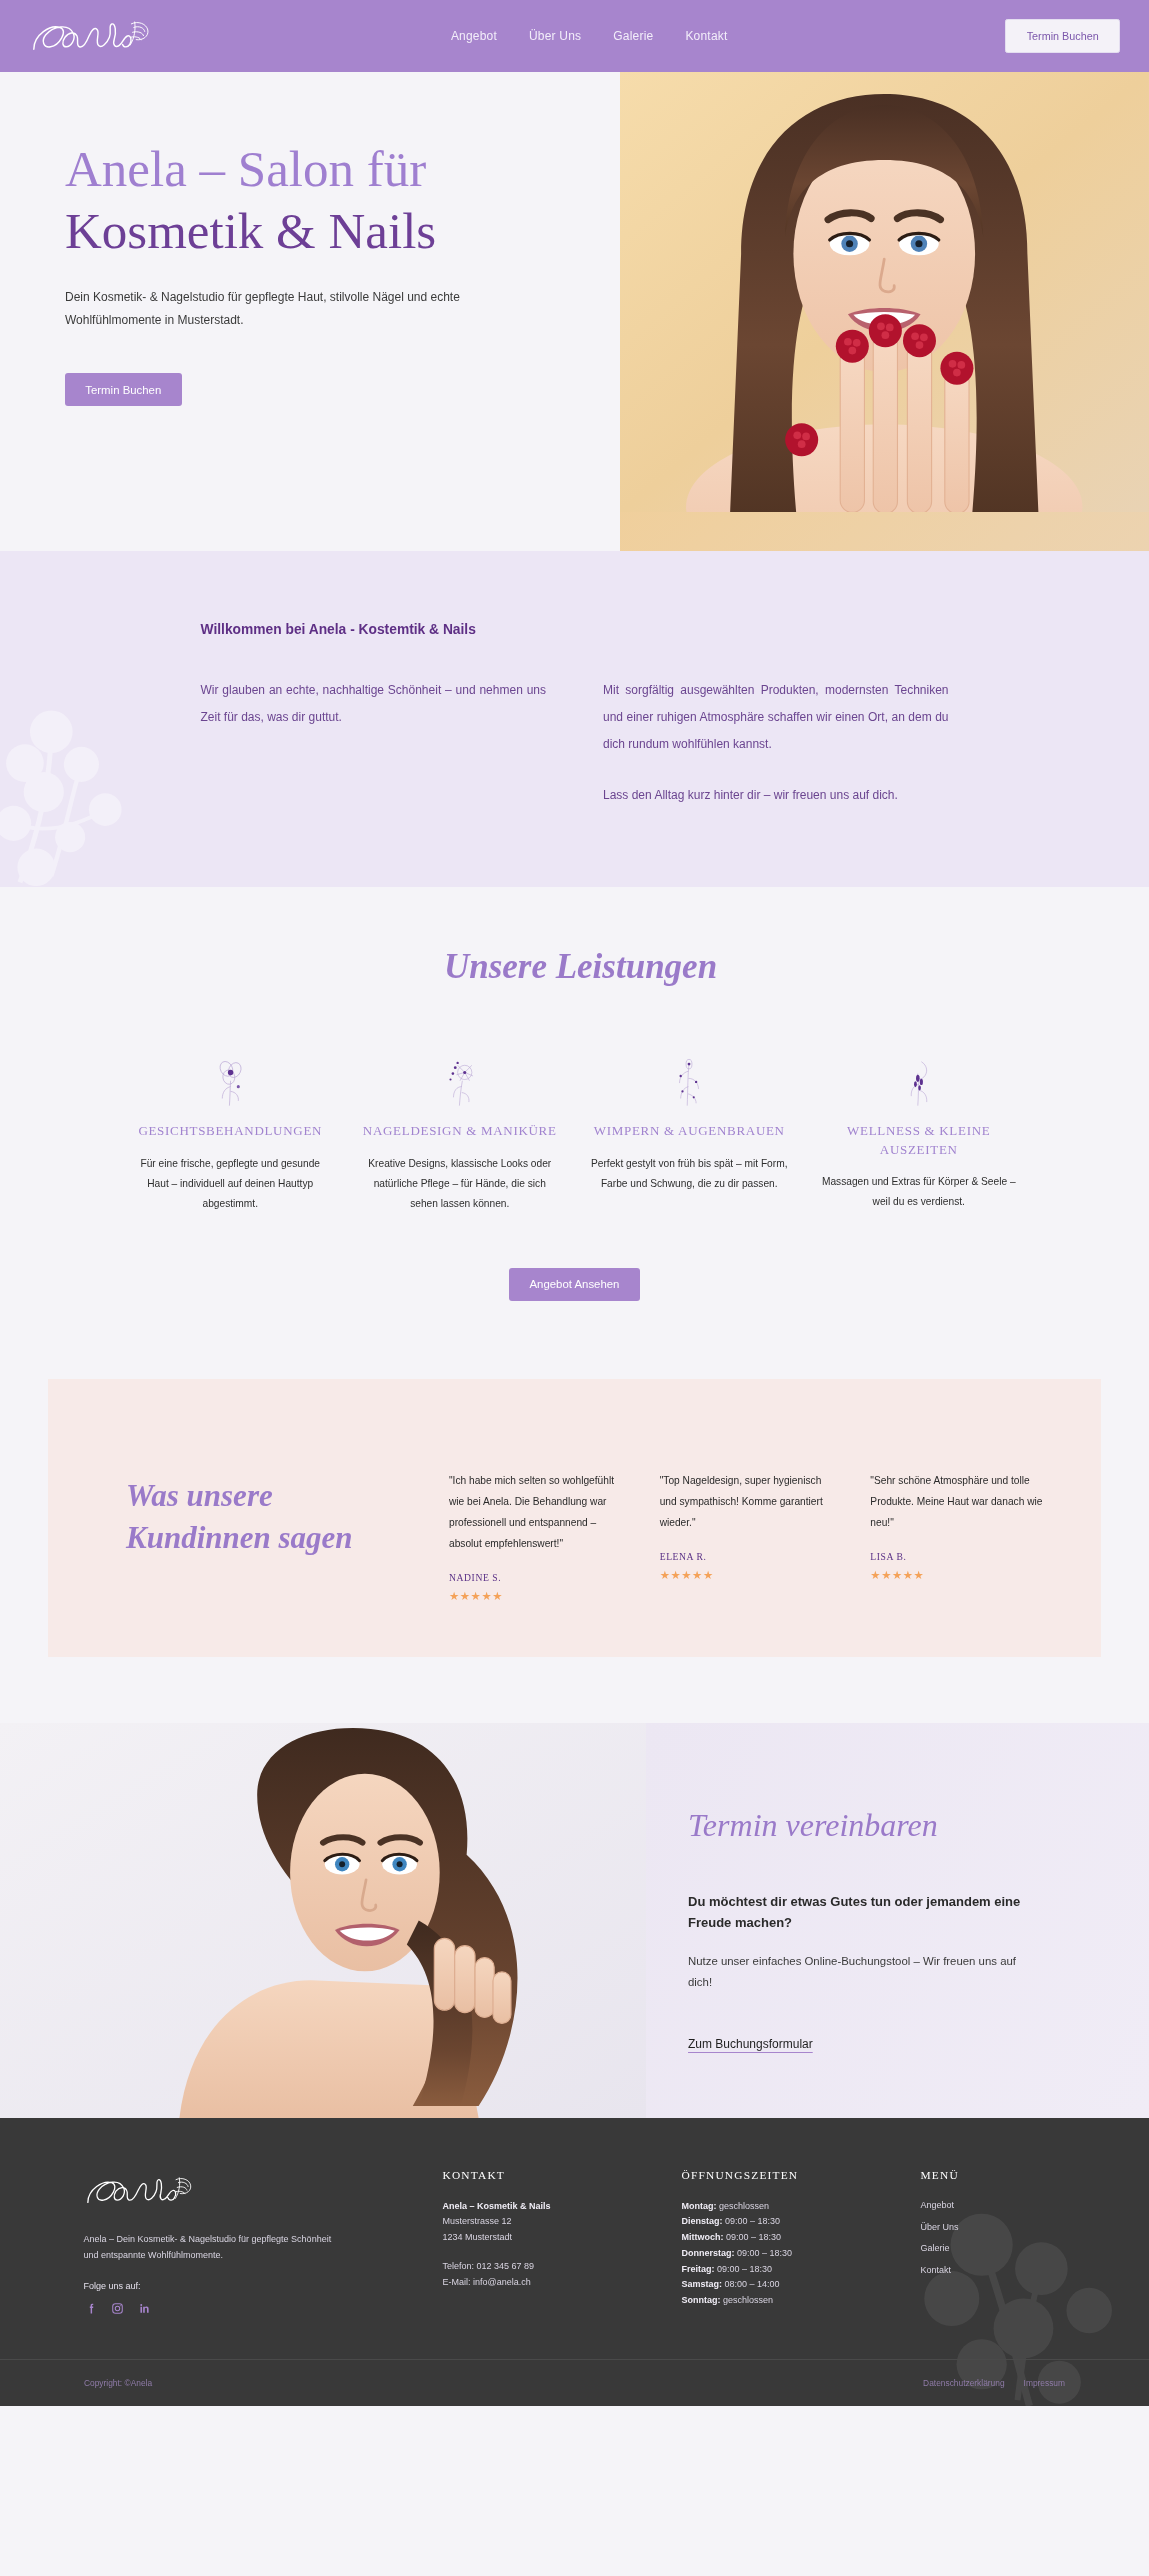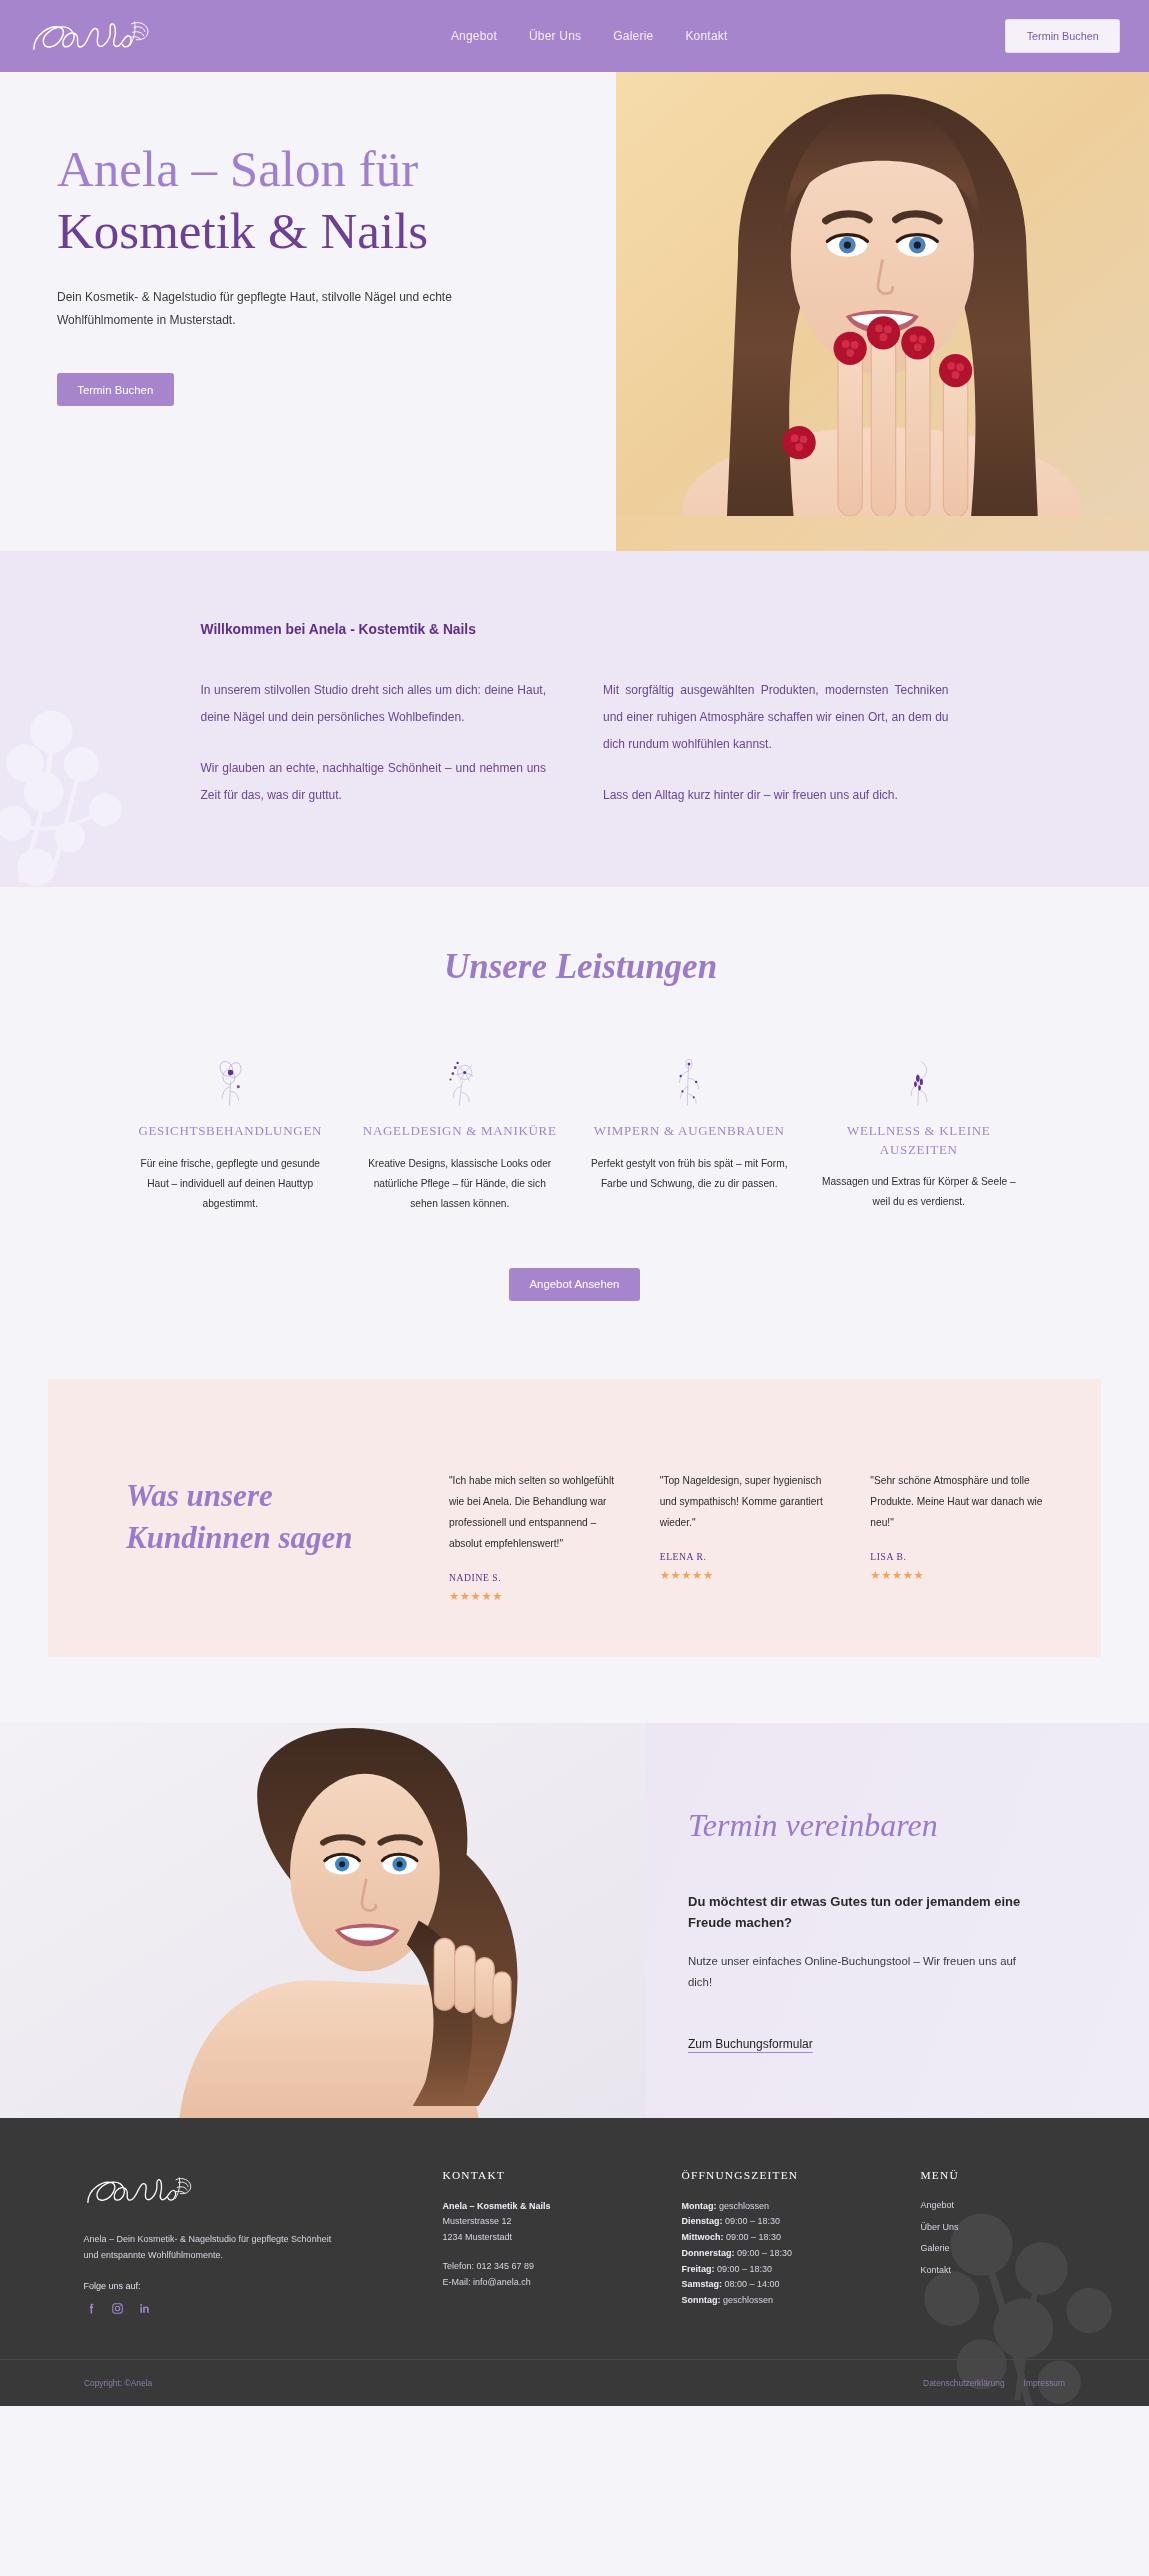--- a/index.html
+++ b/index.html
@@ -56,20 +56,21 @@
   
   .hero {
     display: flex;
     background: #f5f4f8;
     height: 479px;
     position: relative;
   }
   .hero-text {
     width: 655px;
     padding: 66px 72px 0 57px;
+    margin-left: 8px;
   }
   .hero-title {
     font-family: "Liberation Serif", serif;
     font-size: 51px;
     line-height: 1.22;
     font-weight: 400;
     margin-bottom: 24px;
   }
   .hero-title .line1 { color: #9f7fd0; display: block; }
   .hero-title .line2 { color: #6d3f96; display: block; }
@@ -499,21 +500,20 @@
       <path d="M120 100 C118 180 100 260 70 340" stroke="#ffffff" stroke-width="8" fill="none"></path>
       <path d="M168 152 C150 210 140 270 120 330" stroke="#ffffff" stroke-width="7" fill="none"></path>
       <path d="M60 246 C92 258 140 262 206 224" stroke="#ffffff" stroke-width="6" fill="none"></path>
     </g>
   </svg>
 
   <div class="intro-inner">
     <h2 class="intro-heading">Willkommen bei Anela - Kostemtik &amp; Nails</h2>
     <div class="intro-cols">
       <div class="intro-col">
-        <p>In unserem stilvollen Studio dreht sich alles um dich: deine Haut, deine Nägel und dein persönliches Wohlbefinden.</p>
         <p>Wir glauben an echte, nachhaltige Schönheit – und nehmen uns Zeit für das, was dir guttut.</p>
       </div>
       <div class="intro-col">
         <p>Mit sorgfältig ausgewählten Produkten, modernsten Techniken und einer ruhigen Atmosphäre schaffen wir einen Ort, an dem du dich rundum wohlfühlen kannst.</p>
         <p>Lass den Alltag kurz hinter dir – wir freuen uns auf dich.</p>
       </div>
     </div>
   </div>
 </section>
 

